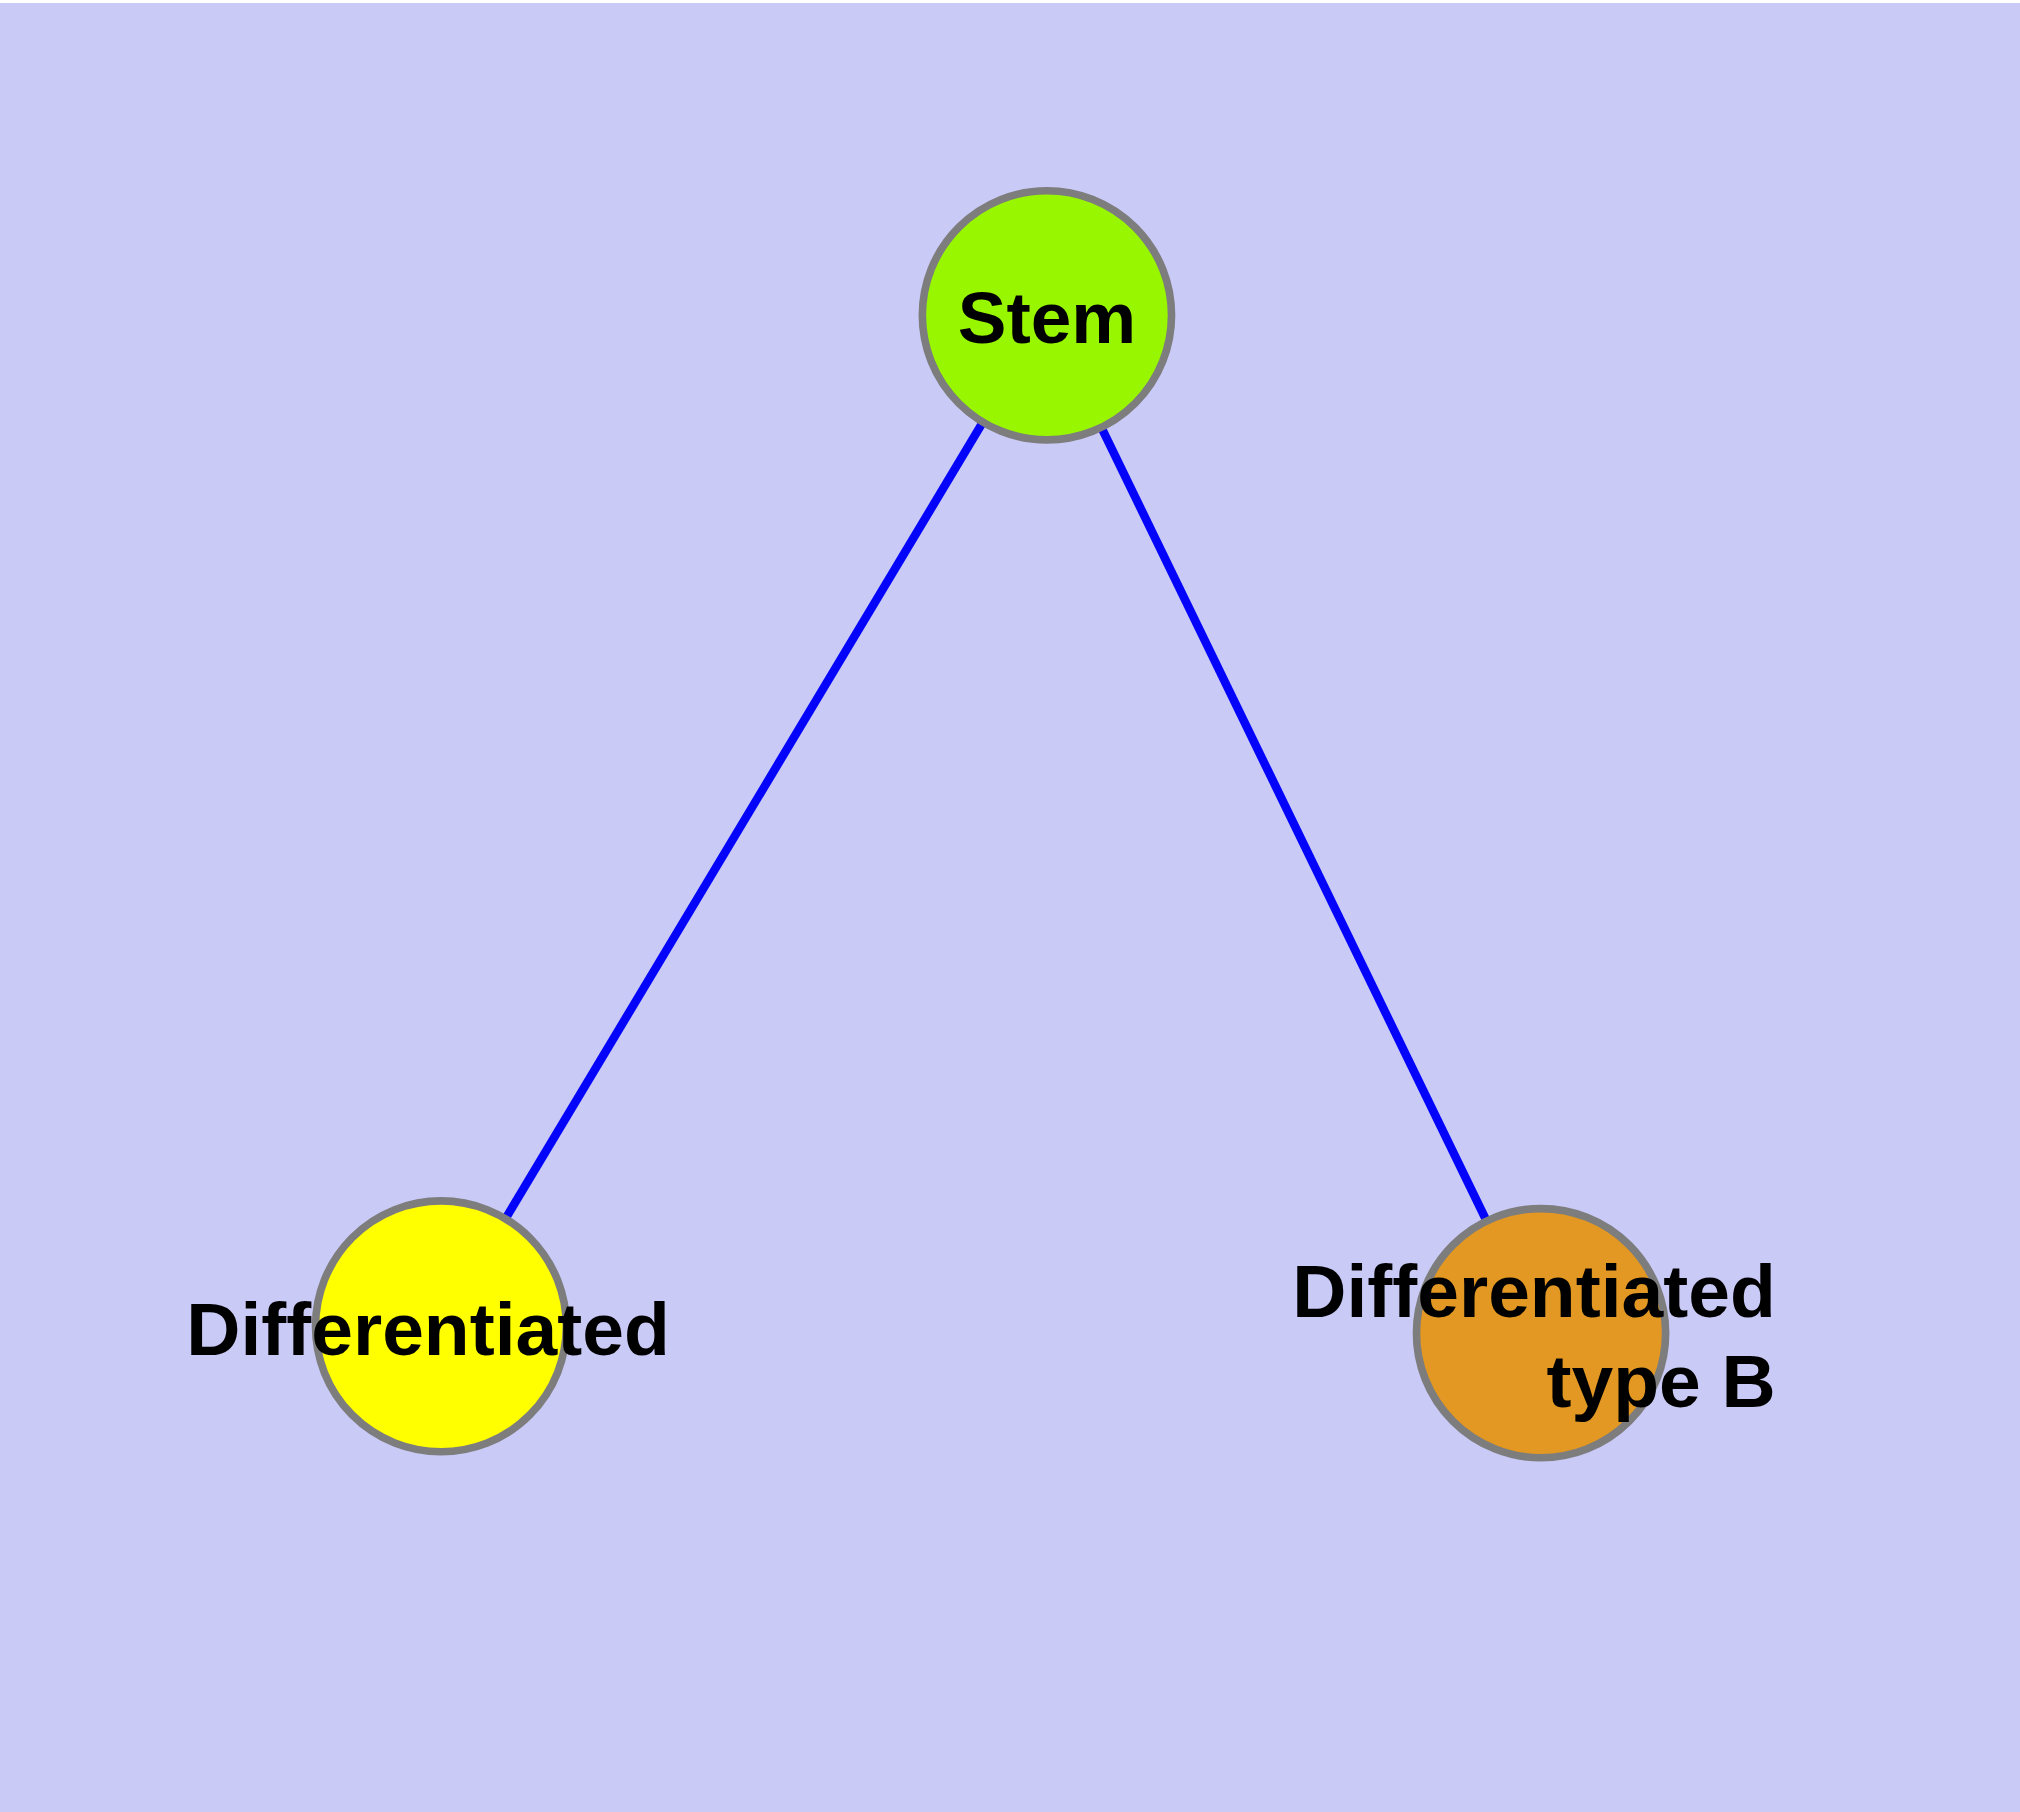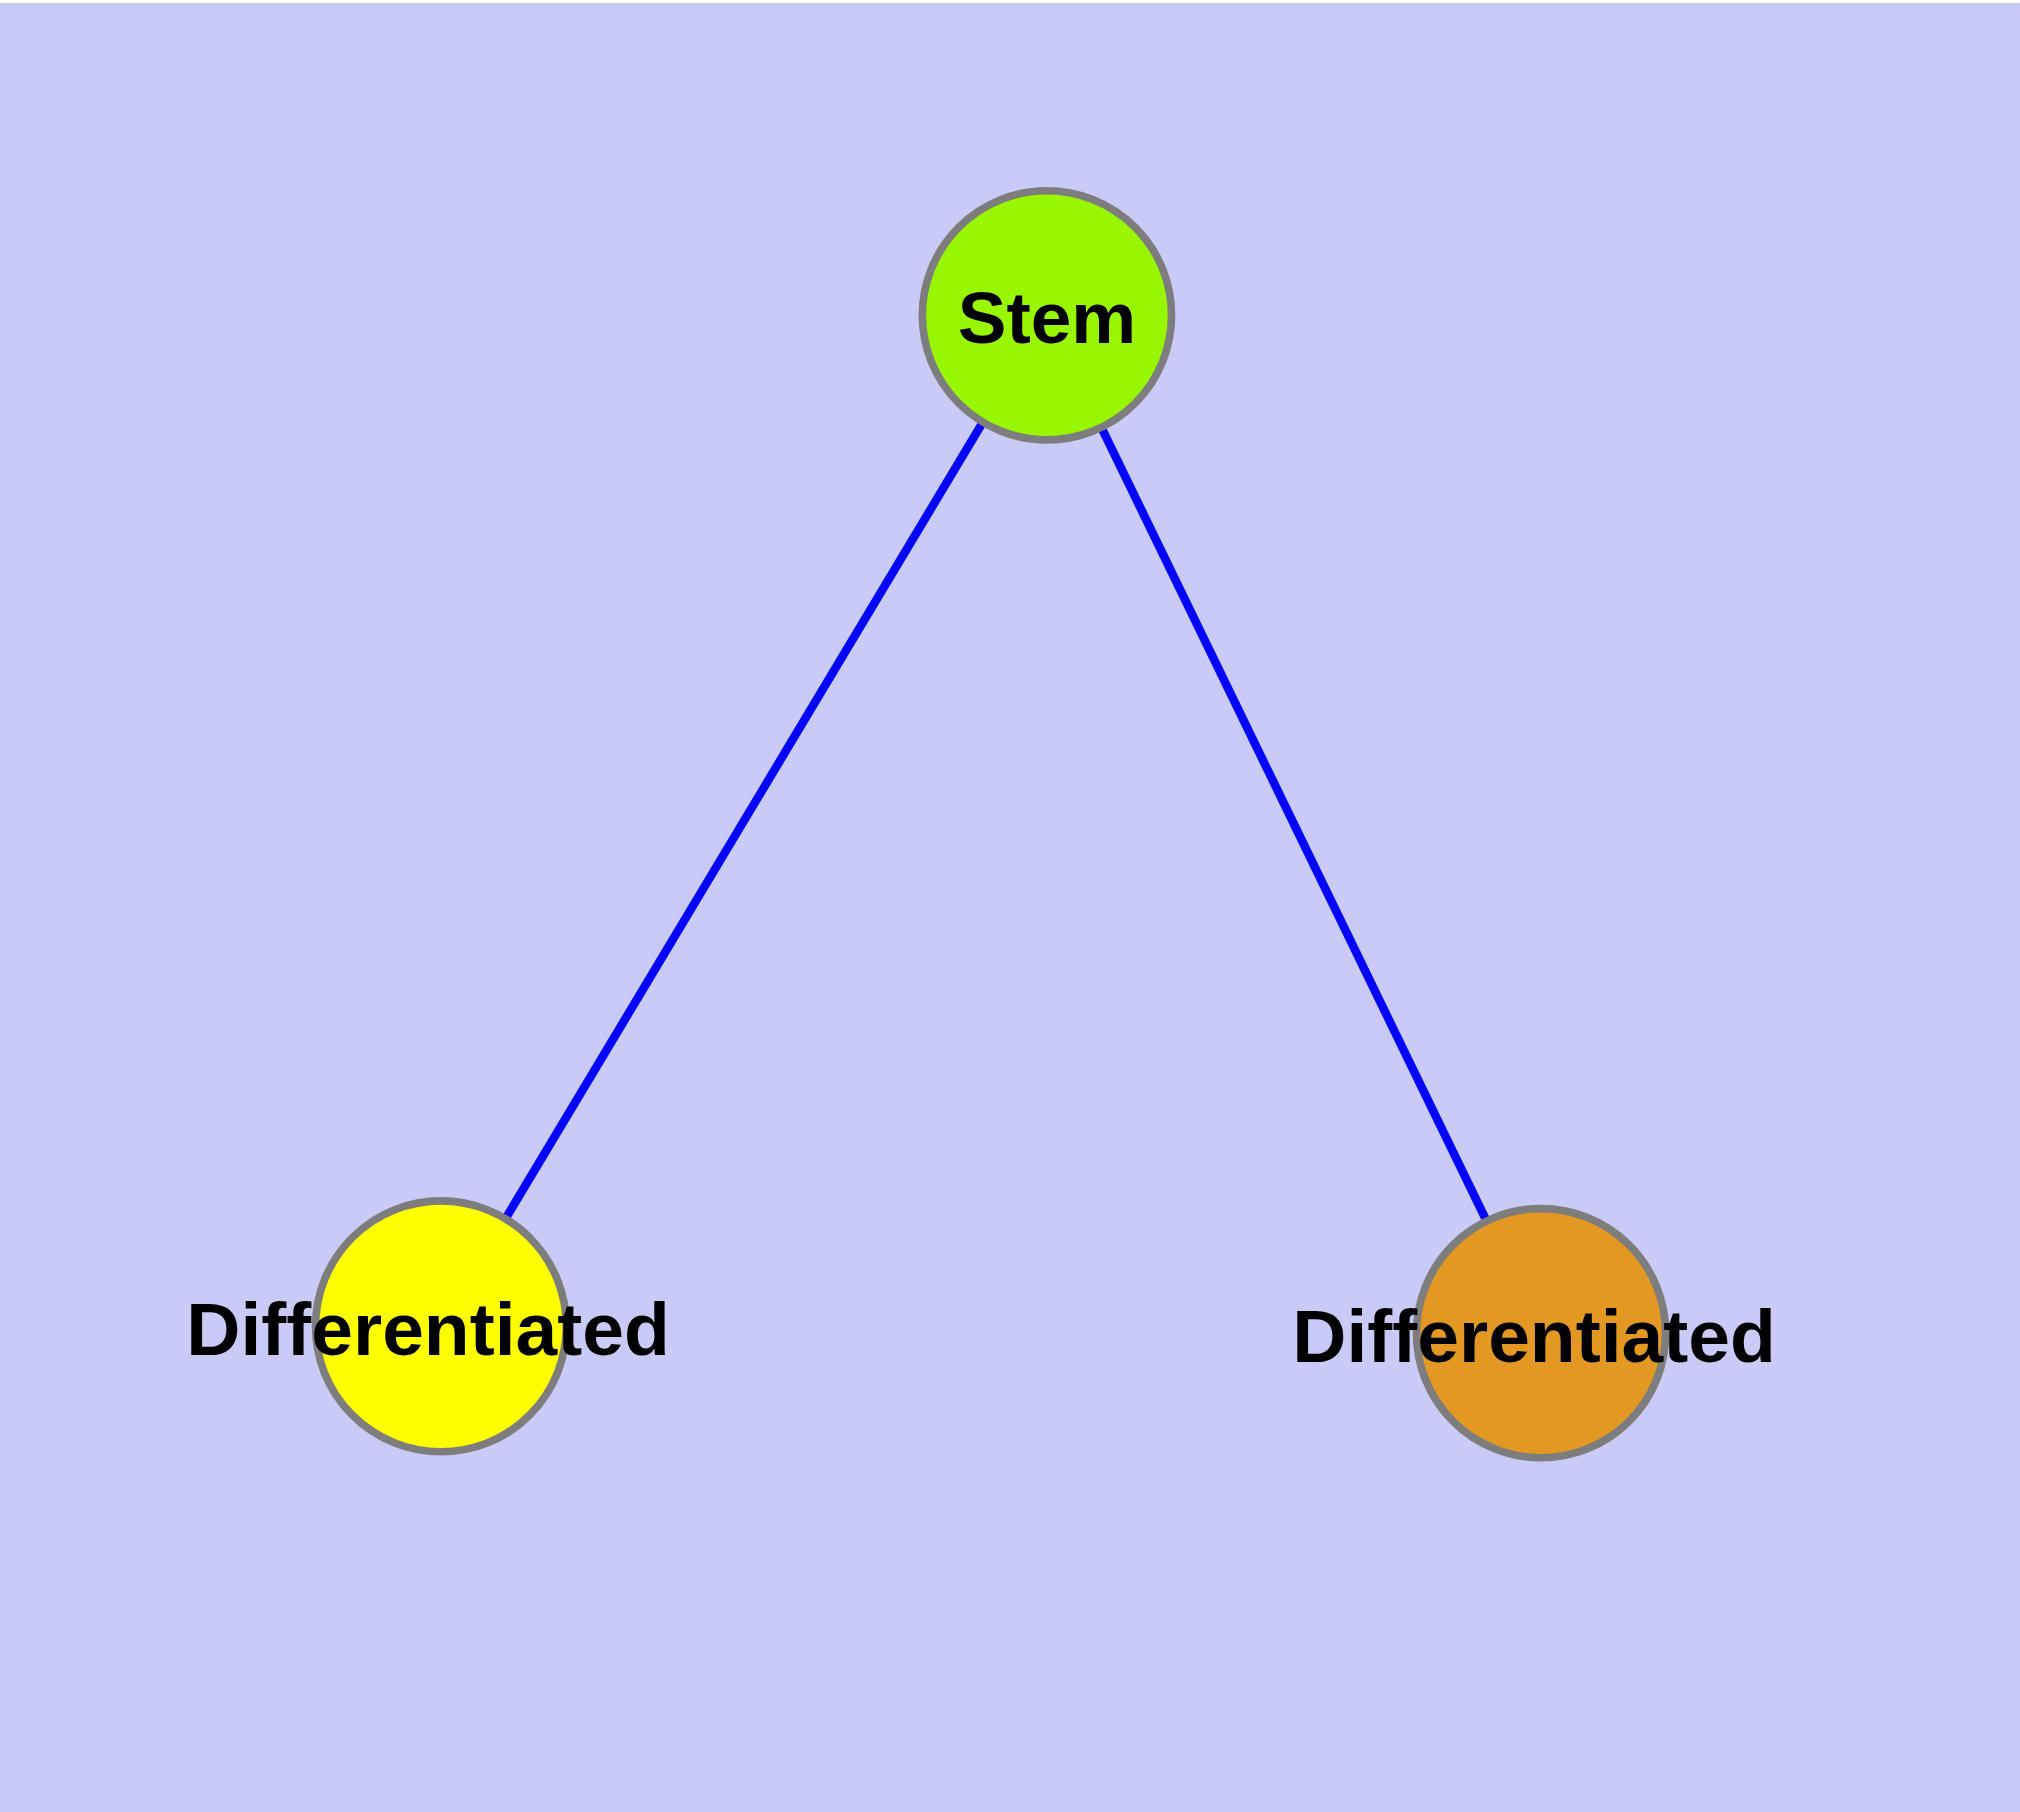--- a/index.html
+++ b/index.html
@@ -75,16 +75,17 @@
   <div class="node-label label-stem">
     <span class="label-line" data-bind="diagram.nodes.0.lines.0">Stem</span>
   </div>
 
   <div class="node-label label-type-a">
     <span class="label-line" data-bind="diagram.nodes.1.lines.0">Differentiated</span>
   </div>
 
   <div class="node-label label-type-b">
     <span class="label-line" data-bind="diagram.nodes.2.lines.0">Differentiated</span>
+    <span class="label-line" data-bind="diagram.nodes.2.lines.1">type B</span>
   </div>
 
 </div>
 
 
 </body></html>

